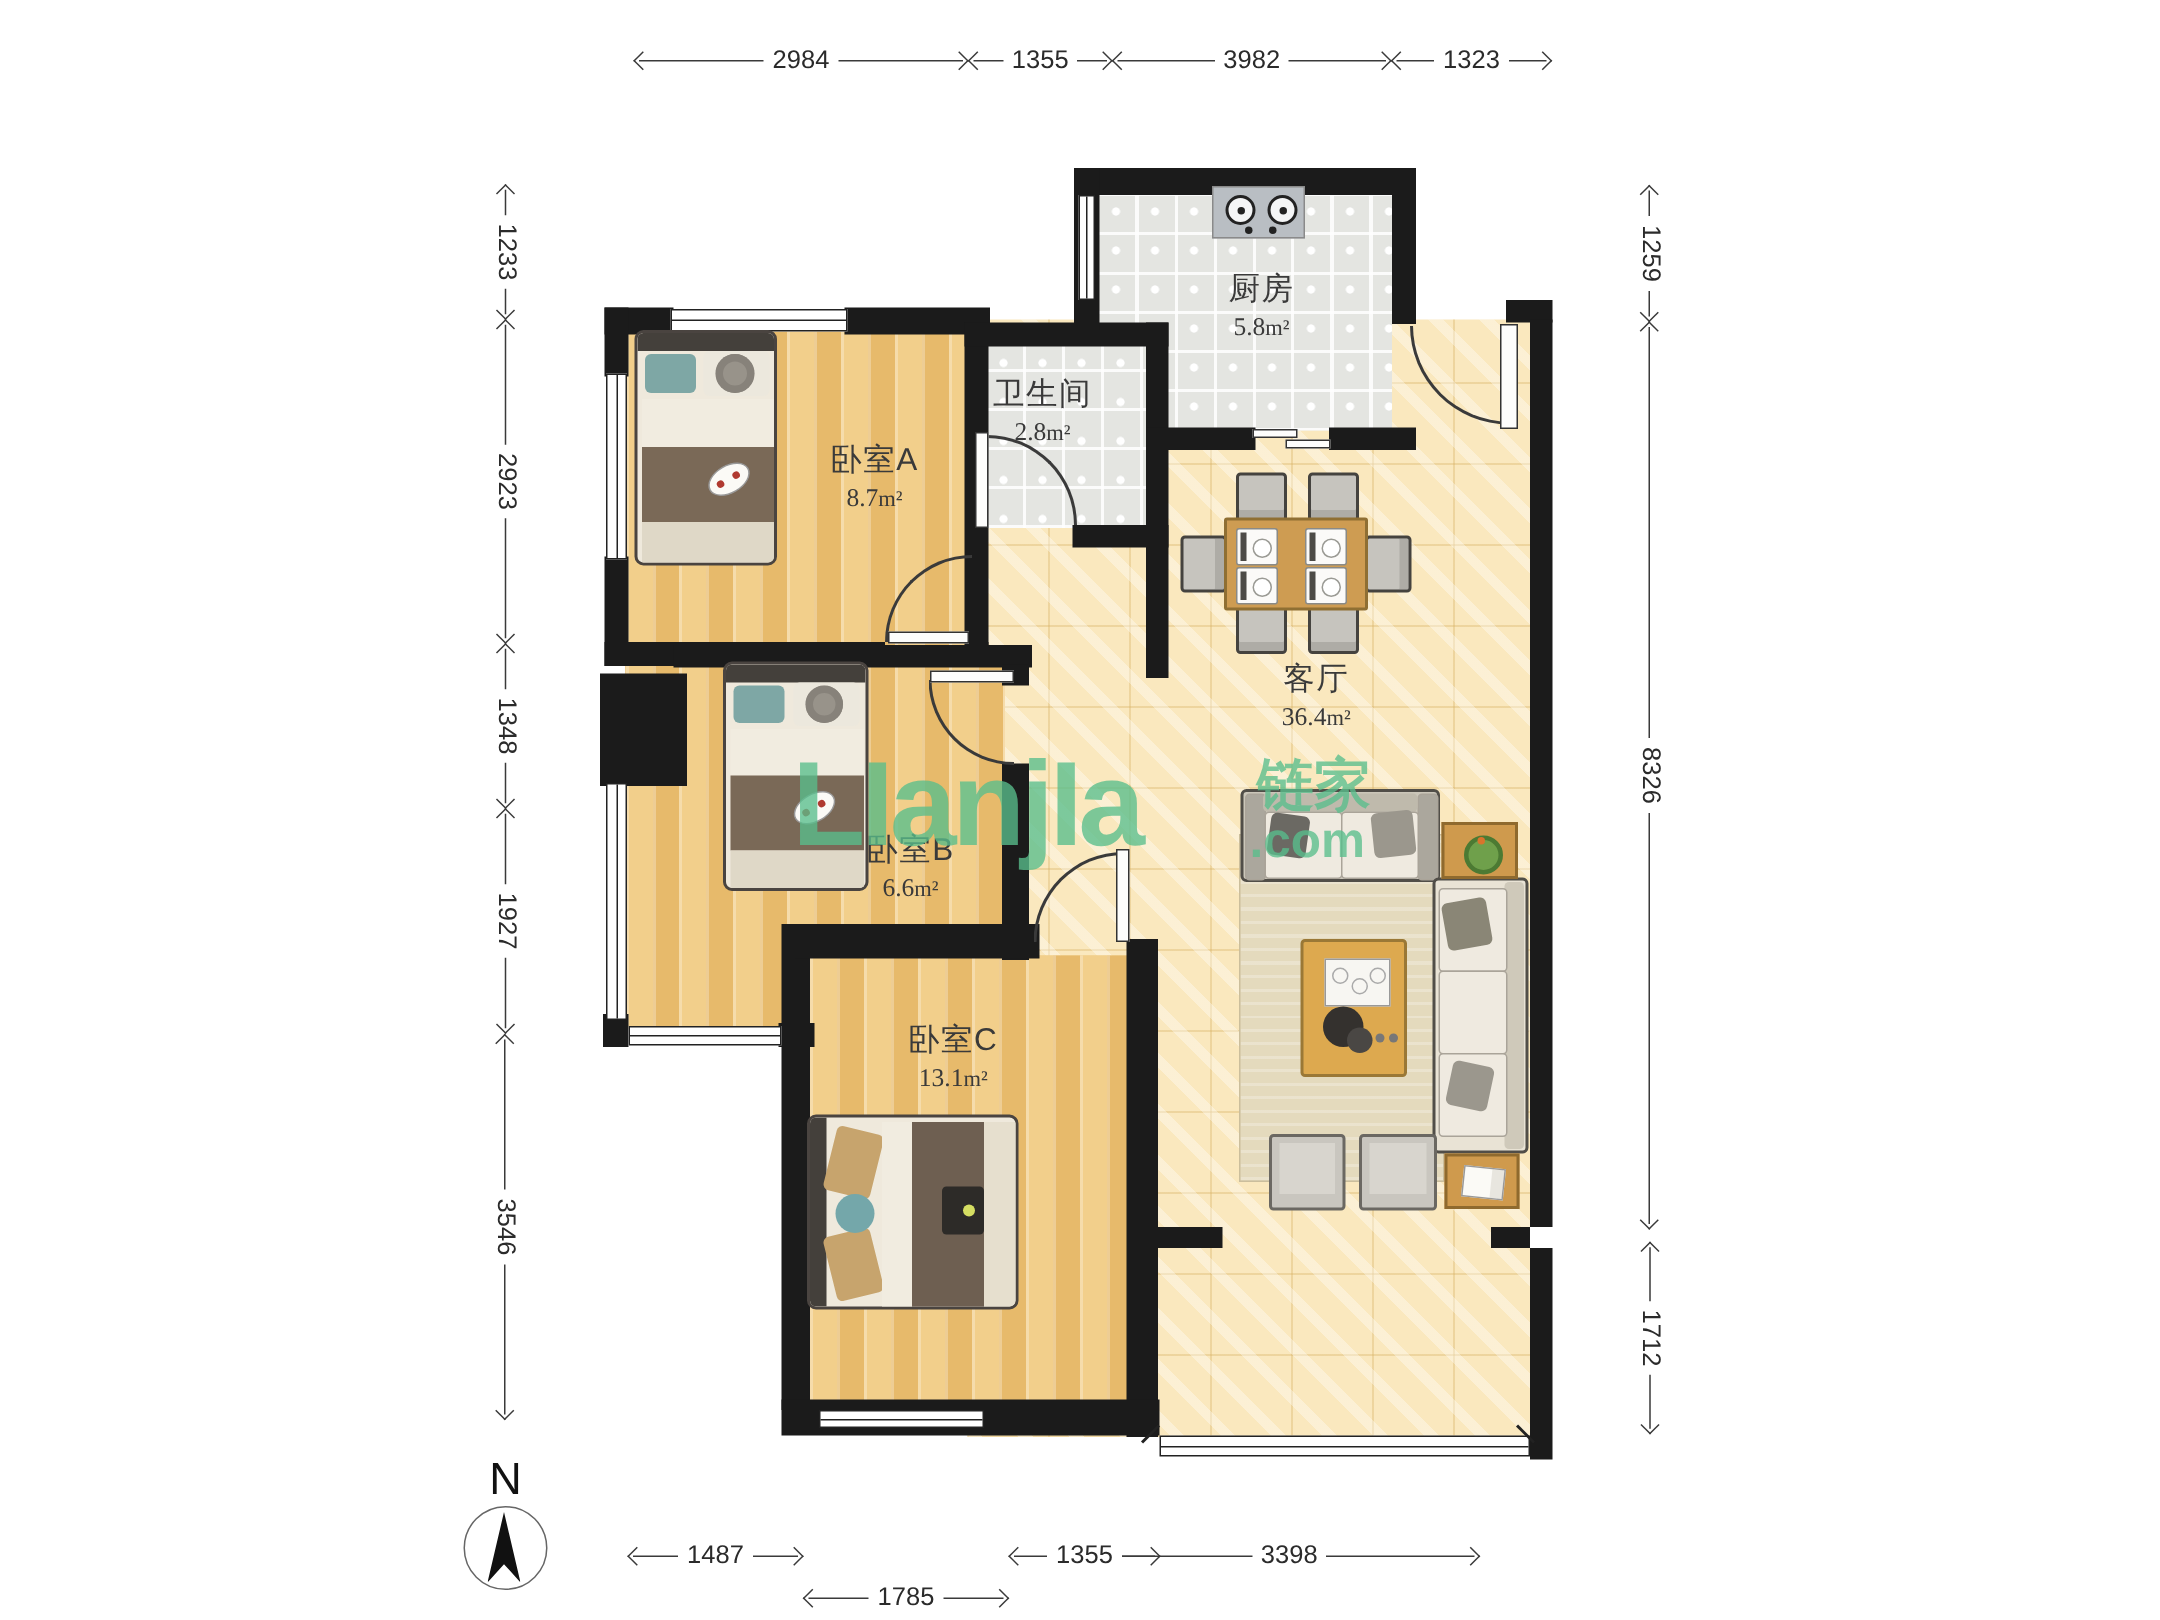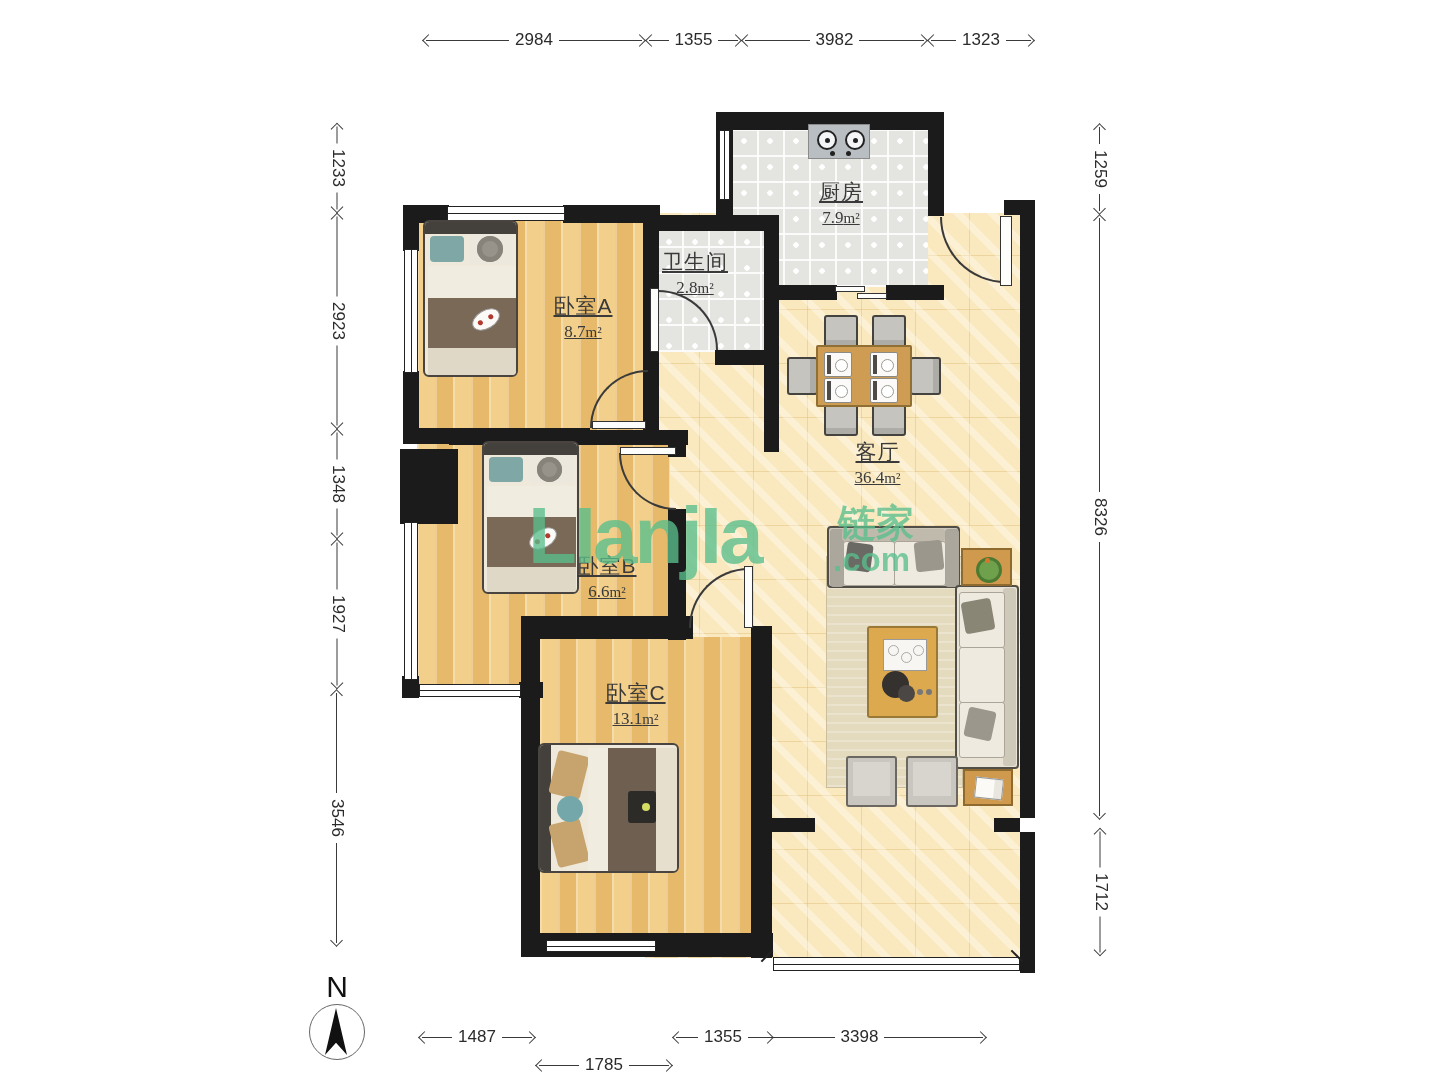--- a/index.html
+++ b/index.html
@@ -48,21 +48,21 @@
   .plate{position:absolute;background:#fbfaf8;border:1px solid #8a8a86;border-radius:2px;}
   .plate::after{content:"";position:absolute;right:3px;top:50%;width:11px;height:11px;margin-top:-6px;border:1.5px solid #9a9a94;border-radius:50%;background:#fff;}
   .plate::before{content:"";position:absolute;left:2px;top:2px;bottom:2px;width:4px;background:#4d4b47;}
   .burner{position:absolute;width:16px;height:16px;border:2px solid #222;border-radius:50%;background:#f4f5f6;}
   .burner::after{content:"";position:absolute;left:50%;top:50%;width:5px;height:5px;margin:-2.5px 0 0 -2.5px;background:#222;border-radius:50%;}
   .knob{position:absolute;width:5px;height:5px;background:#222;border-radius:50%;}
   .cush{position:absolute;background:#efeae0;border:1px solid #aaa499;border-radius:3px;}
   .pil{position:absolute;border-radius:4px;}
 
   
-  .rlab{position:absolute;text-align:center;color:#3a3a3a;z-index:30;text-decoration:underline;}
+  .rlab{position:absolute;text-align:center;color:#3a3a3a;z-index:30;}
   .rlab .rn{font-size:21px;letter-spacing:1px;}
   .rlab .ra{font-size:17px;font-family:"Liberation Serif",serif;margin-top:2px;}
   .rlab .ra .u{font-size:15px;}
 
   
   .wm{position:absolute;color:rgba(88,190,140,.78);font-weight:bold;z-index:40;pointer-events:none;}
   #wm-logo{left:528px;top:490px;font-size:80px;letter-spacing:-3px;}
   #wm-cn{left:838px;top:498px;font-size:38px;}
   #wm-com{left:833px;top:541px;font-size:33px;}
 
@@ -250,21 +250,21 @@
     <div style="position:absolute;left:13px;top:7px;width:20px;height:20px;background:#6fa04b;border:3px solid #4c7a33;border-radius:50%;">
       <span style="position:absolute;left:6px;top:-2px;width:5px;height:5px;background:#d8742c;border-radius:50%;"></span>
     </div>
   </div>
   <div class="fur" style="left:963px;top:769px;width:50px;height:37px;background:#cf9a4d;border:2px solid #8f6a2e;">
     <div style="position:absolute;left:10px;top:7px;width:26px;height:19px;background:#fbfaf6;border:1px solid #999;transform:rotate(6deg);box-shadow:inset -8px 0 0 #e8e6df;"></div>
   </div>
 
   <div class="rlab" style="left:786px;top:178px;width:110px;">
     <div class="rn">厨房</div>
-    <div class="ra"><span>7.9</span><span class="u">m²</span></div>
+    <div class="ra"><span>5.8</span><span class="u">m²</span></div>
   </div>
   <div class="rlab" style="left:640px;top:248px;width:110px;">
     <div class="rn">卫生间</div>
     <div class="ra"><span>2.8</span><span class="u">m²</span></div>
   </div>
   <div class="rlab" style="left:528px;top:292px;width:110px;">
     <div class="rn">卧室A</div>
     <div class="ra"><span>8.7</span><span class="u">m²</span></div>
   </div>
   <div class="rlab" style="left:820px;top:438px;width:115px;">

